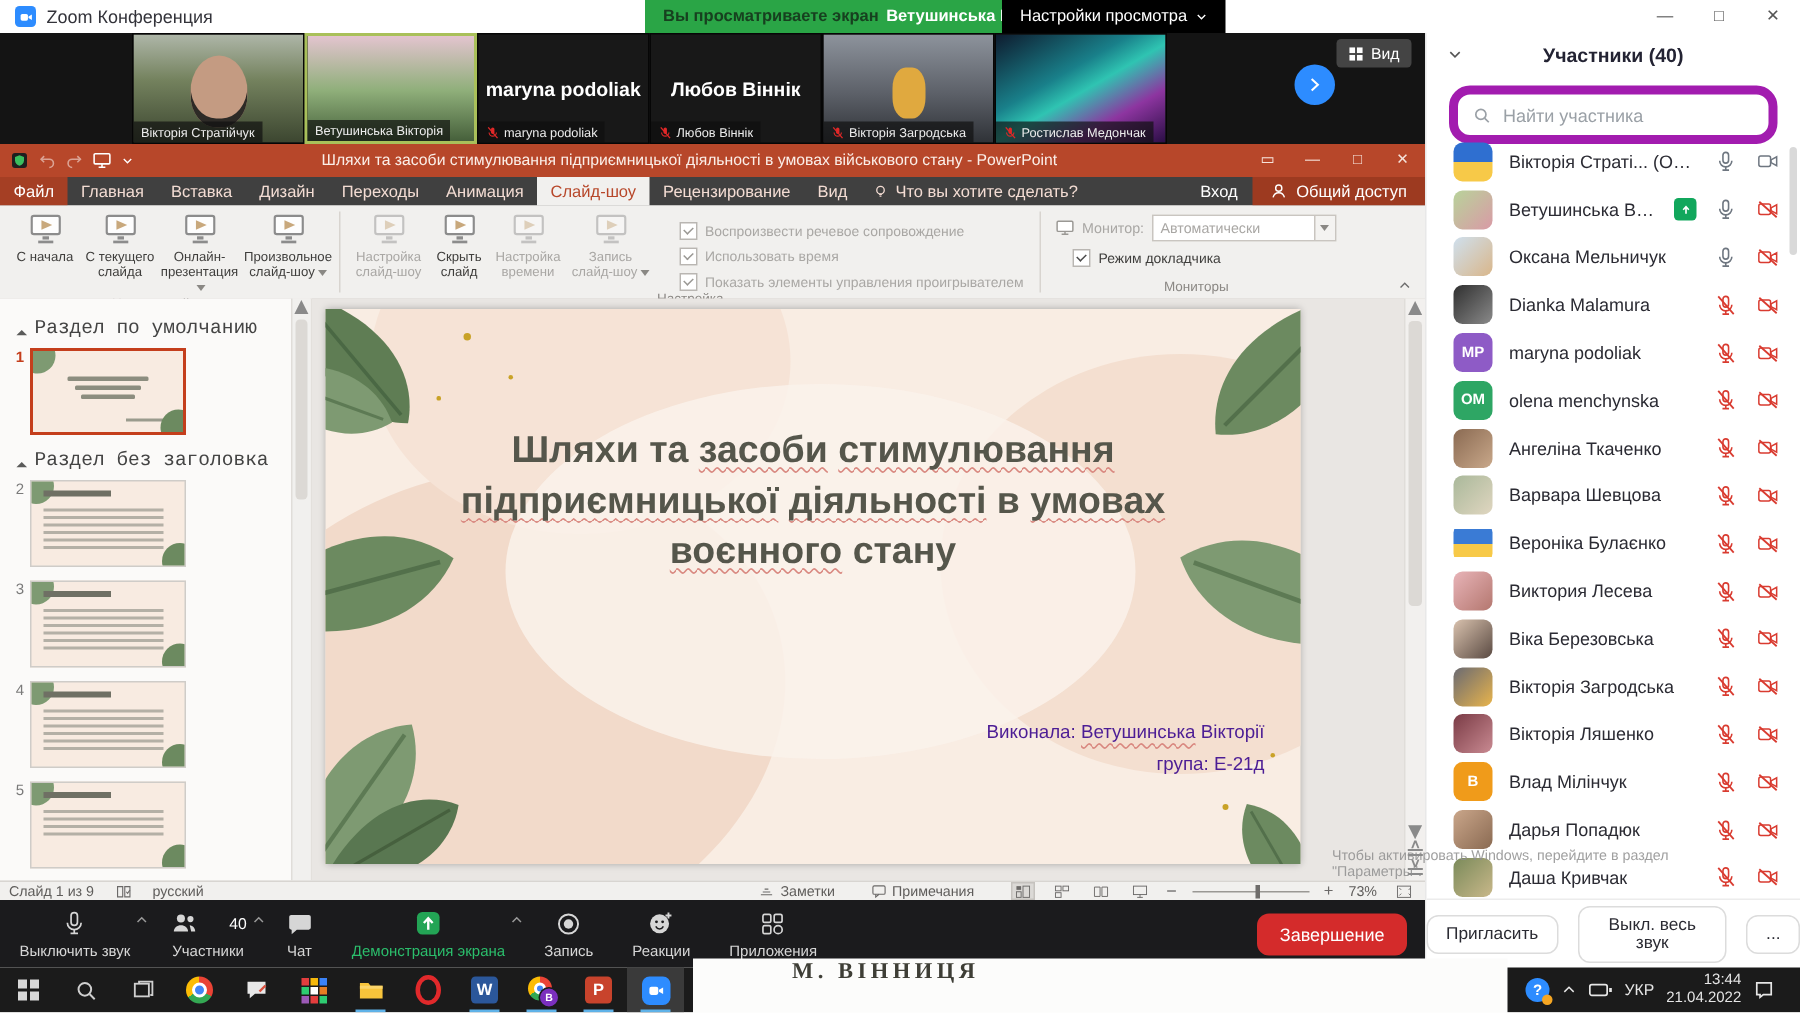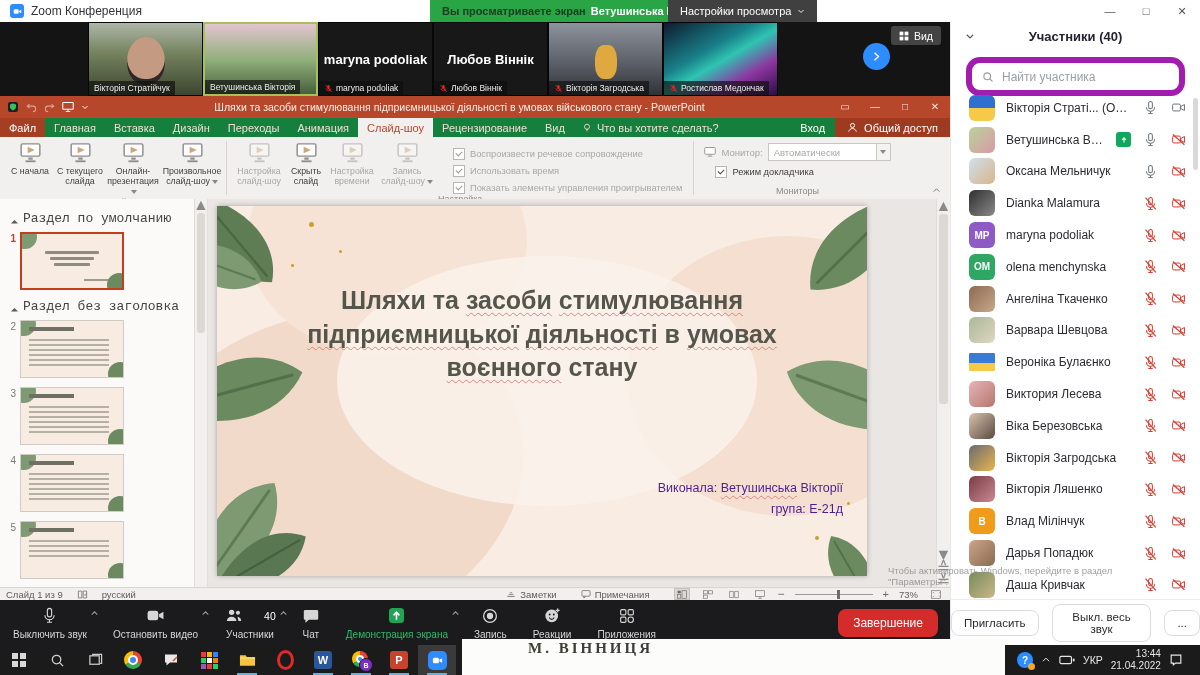--- a/index.html
+++ b/index.html
@@ -6,21 +6,21 @@
   #app{position:relative;width:1200px;height:675px;overflow:hidden;font-family:"Liberation Sans",sans-serif;background:#fff;}
   svg{display:block;}
 
   
   .tbar{position:absolute;left:0;top:0;width:1200px;height:22px;background:#fff;display:flex;align-items:center;z-index:40;}
   .zlogo{width:14px;height:14px;border-radius:3px;background:#2D8CFF;margin-left:10px;display:flex;align-items:center;justify-content:center;}
   .tbar-title{font-size:12px;color:#33333a;margin-left:7px;}
   .banner{position:absolute;left:430px;top:0;height:22px;background:#2AA546;display:flex;align-items:center;padding:0 12px;font-size:11px;white-space:nowrap;}
   .banner .pre{color:#17401f;font-weight:bold;margin-right:5px;}
   .banner .nm{color:#ffffff;font-weight:bold;}
-  .viewset{position:absolute;left:668px;top:0;height:22px;background:#404040;color:#fff;border:none;font-size:11px;display:flex;align-items:center;gap:6px;padding:0 12px;font-family:inherit;}
+  .viewset{position:absolute;left:668px;top:0;height:22px;background:#000000;color:#fff;border:none;font-size:11px;display:flex;align-items:center;gap:6px;padding:0 12px;font-family:inherit;}
   .winctl{position:absolute;right:0;top:0;height:22px;display:flex;}
   .wc{width:36px;text-align:center;line-height:22px;color:#555;font-size:11px;cursor:default;}
 
   
   .strip{position:absolute;left:0;top:22px;width:950px;height:74px;background:#141414;z-index:10;}
   #tiles{position:absolute;left:88px;top:0;height:74px;display:flex;}
   .tile{width:115px;height:74px;position:relative;background:#181818;box-sizing:border-box;border:1px solid #060606;overflow:hidden;}
   .tile.active{border:2px solid #A9C05A;}
   .ph{position:absolute;inset:0;}
   .ph-p1{background:linear-gradient(180deg,#aeb6a8 0%,#74825e 42%,#3c4630 100%);}
@@ -35,21 +35,21 @@
   .nextbtn{position:absolute;left:863px;top:21px;width:27px;height:27px;border-radius:50%;background:#2D8CFF;border:none;display:flex;align-items:center;justify-content:center;cursor:pointer;}
   .viewbtn{position:absolute;right:9px;top:4px;height:19px;background:rgba(75,75,75,.88);border:none;border-radius:3px;color:#fff;font-size:10.5px;display:flex;align-items:center;gap:5px;padding:0 8px;font-family:inherit;}
 
   
   .ppt{position:absolute;left:0;top:96px;width:950px;height:504px;background:#F1F0EE;z-index:5;}
   .ppt-tb{height:22px;background:#B7472A;display:flex;align-items:center;}
   .qat{display:flex;align-items:center;gap:7px;margin-left:7px;}
   .ppt-title{flex:1;text-align:center;font-size:10.5px;color:#fbefe9;white-space:nowrap;overflow:hidden;text-overflow:ellipsis;padding:0 8px;}
   .pctl{display:flex;}
   .pc{width:30px;text-align:center;font-size:10px;color:#f6e3db;line-height:22px;}
-  .ppt-tabs{height:19px;background:#15803d;display:flex;align-items:stretch;font-size:11px;color:#f3dcd3;}
+  .ppt-tabs{height:19px;background:#404040;display:flex;align-items:stretch;font-size:11px;color:#f3dcd3;}
   .ptab{padding:0 9px;display:flex;align-items:center;cursor:default;}
   .ptab.file{color:#fff;background:#a53f24;}
   .ptab.active{background:#F1F0EE;color:#B7472A;}
   .tellme{display:flex;align-items:center;gap:5px;padding:0 8px;}
   .signin{margin-left:auto;display:flex;align-items:center;padding:0 10px;color:#fff;}
   .sharebtn{display:flex;align-items:center;gap:6px;padding:0 12px;color:#fff;background:#9d3a20;}
 
   .ribbon{position:relative;height:62px;background:#F1F0EE;border-bottom:1px solid #cfccc7;display:flex;}
   .rgroup{display:flex;flex-direction:column;}
   .rbtns{flex:1;display:flex;align-items:flex-start;padding:3px 3px 0 5px;}
@@ -731,36 +731,20 @@
           <span class="zlabel">Выключить звук</span>
           <span class="chev">
             <svg width="9" height="9" viewBox="0 0 16 16">
               <path d="M3 10l5-5 5 5" stroke="currentColor" stroke-width="1.8" fill="none"></path>
             </svg>
           </span>
         </div>
         <div class="zitem">
           <div class="irow">
             <span>
-              <svg width="21" height="19" viewBox="0 0 24 24">
-                <rect x="2" y="6" width="13.5" height="12" rx="3" fill="currentColor"></rect>
-                <path d="M16.5 10.5L22 7.2v9.6l-5.5-3.3z" fill="currentColor"></path>
-              </svg>
-            </span>
-          </div>
-          <span class="zlabel">Остановить видео</span>
-          <span class="chev">
-            <svg width="9" height="9" viewBox="0 0 16 16">
-              <path d="M3 10l5-5 5 5" stroke="currentColor" stroke-width="1.8" fill="none"></path>
-            </svg>
-          </span>
-        </div>
-        <div class="zitem">
-          <div class="irow">
-            <span>
               <svg width="20" height="19" viewBox="0 0 24 24">
                 <circle cx="9" cy="8" r="3.4" fill="currentColor"></circle>
                 <path d="M3 19c0-3.3 2.7-5.4 6-5.4s6 2.1 6 5.4z" fill="currentColor"></path>
                 <circle cx="17" cy="8.5" r="2.6" fill="currentColor"></circle>
                 <path d="M16.4 13.6c2.7.4 4.6 2.3 4.6 5.4h-3.4" fill="currentColor"></path>
               </svg>
             </span>
             <span class="badge">40</span>
           </div>
           <span class="zlabel">Участники</span>

